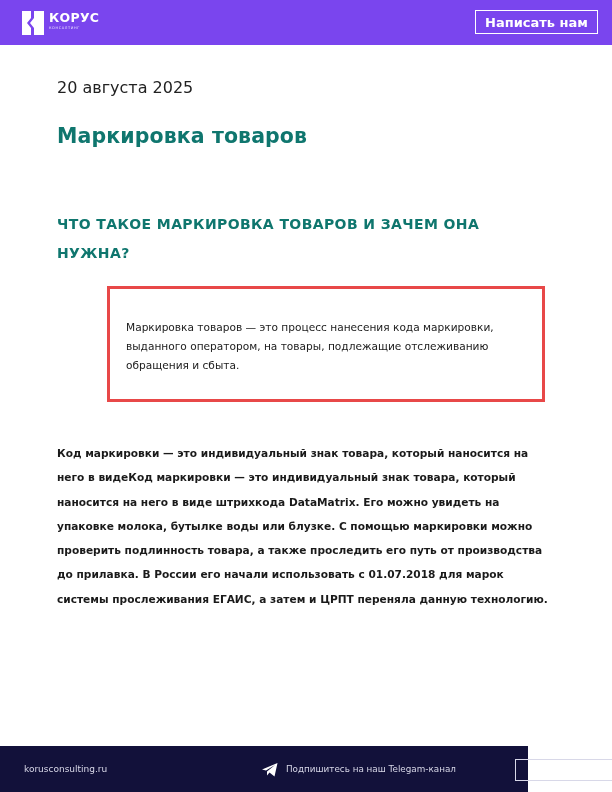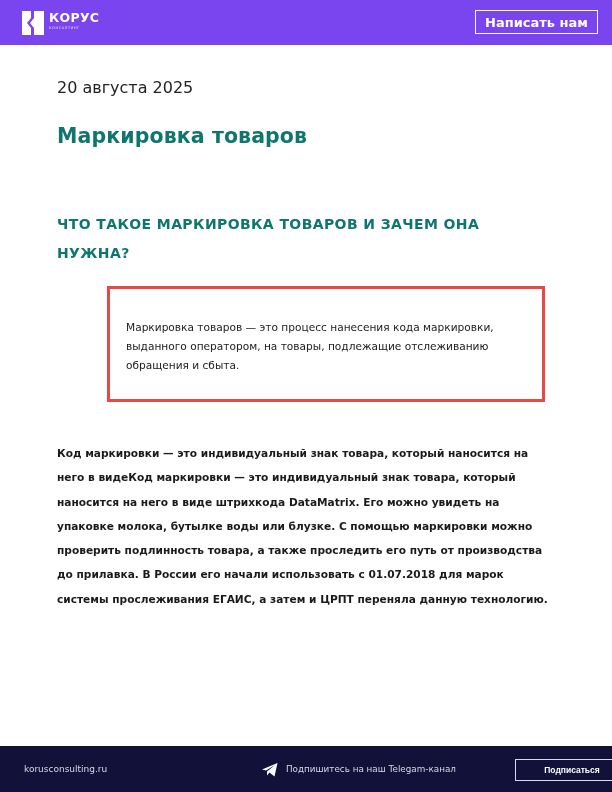--- a/index.html
+++ b/index.html
@@ -39,21 +39,21 @@
       position: absolute; left: 16px; top: 29px; width: 410px;
       font-size: 10.6px; line-height: 19px; color: #1a1a1a;
     }
 
     .body-text {
       position: absolute; left: 57px; top: 441px; width: 500px;
       font-size: 10.6px; line-height: 24.3px; color: #1a1a1a; font-weight: bold;
     }
 
     .footer {
-      position: absolute; left: 0; top: 746px; width: 612px; height: 46px;
+      position: absolute; left: 0; top: 746px; width: 528px; height: 46px;
       background: #12113a;
     }
     .footer-site { position: absolute; left: 24px; top: 18px; color: #d8d8e8; font-size: 9px; }
     .tg-icon { position: absolute; left: 262px; top: 763px; width: 16px; height: 14px; }
     .footer-tg { position: absolute; left: 286px; top: 764px; color: #d8d8e8; font-size: 8.8px; }
     .footer-btn {
       position: absolute; left: 476px; top: 759px; width: 114px; height: 22px;
       border: 1px solid #d8d8e8; background: transparent;
       color: #ffffff; font-weight: bold; font-size: 8.5px;
       display: flex; align-items: center; justify-content: center; cursor: pointer; margin-left: 39px;

